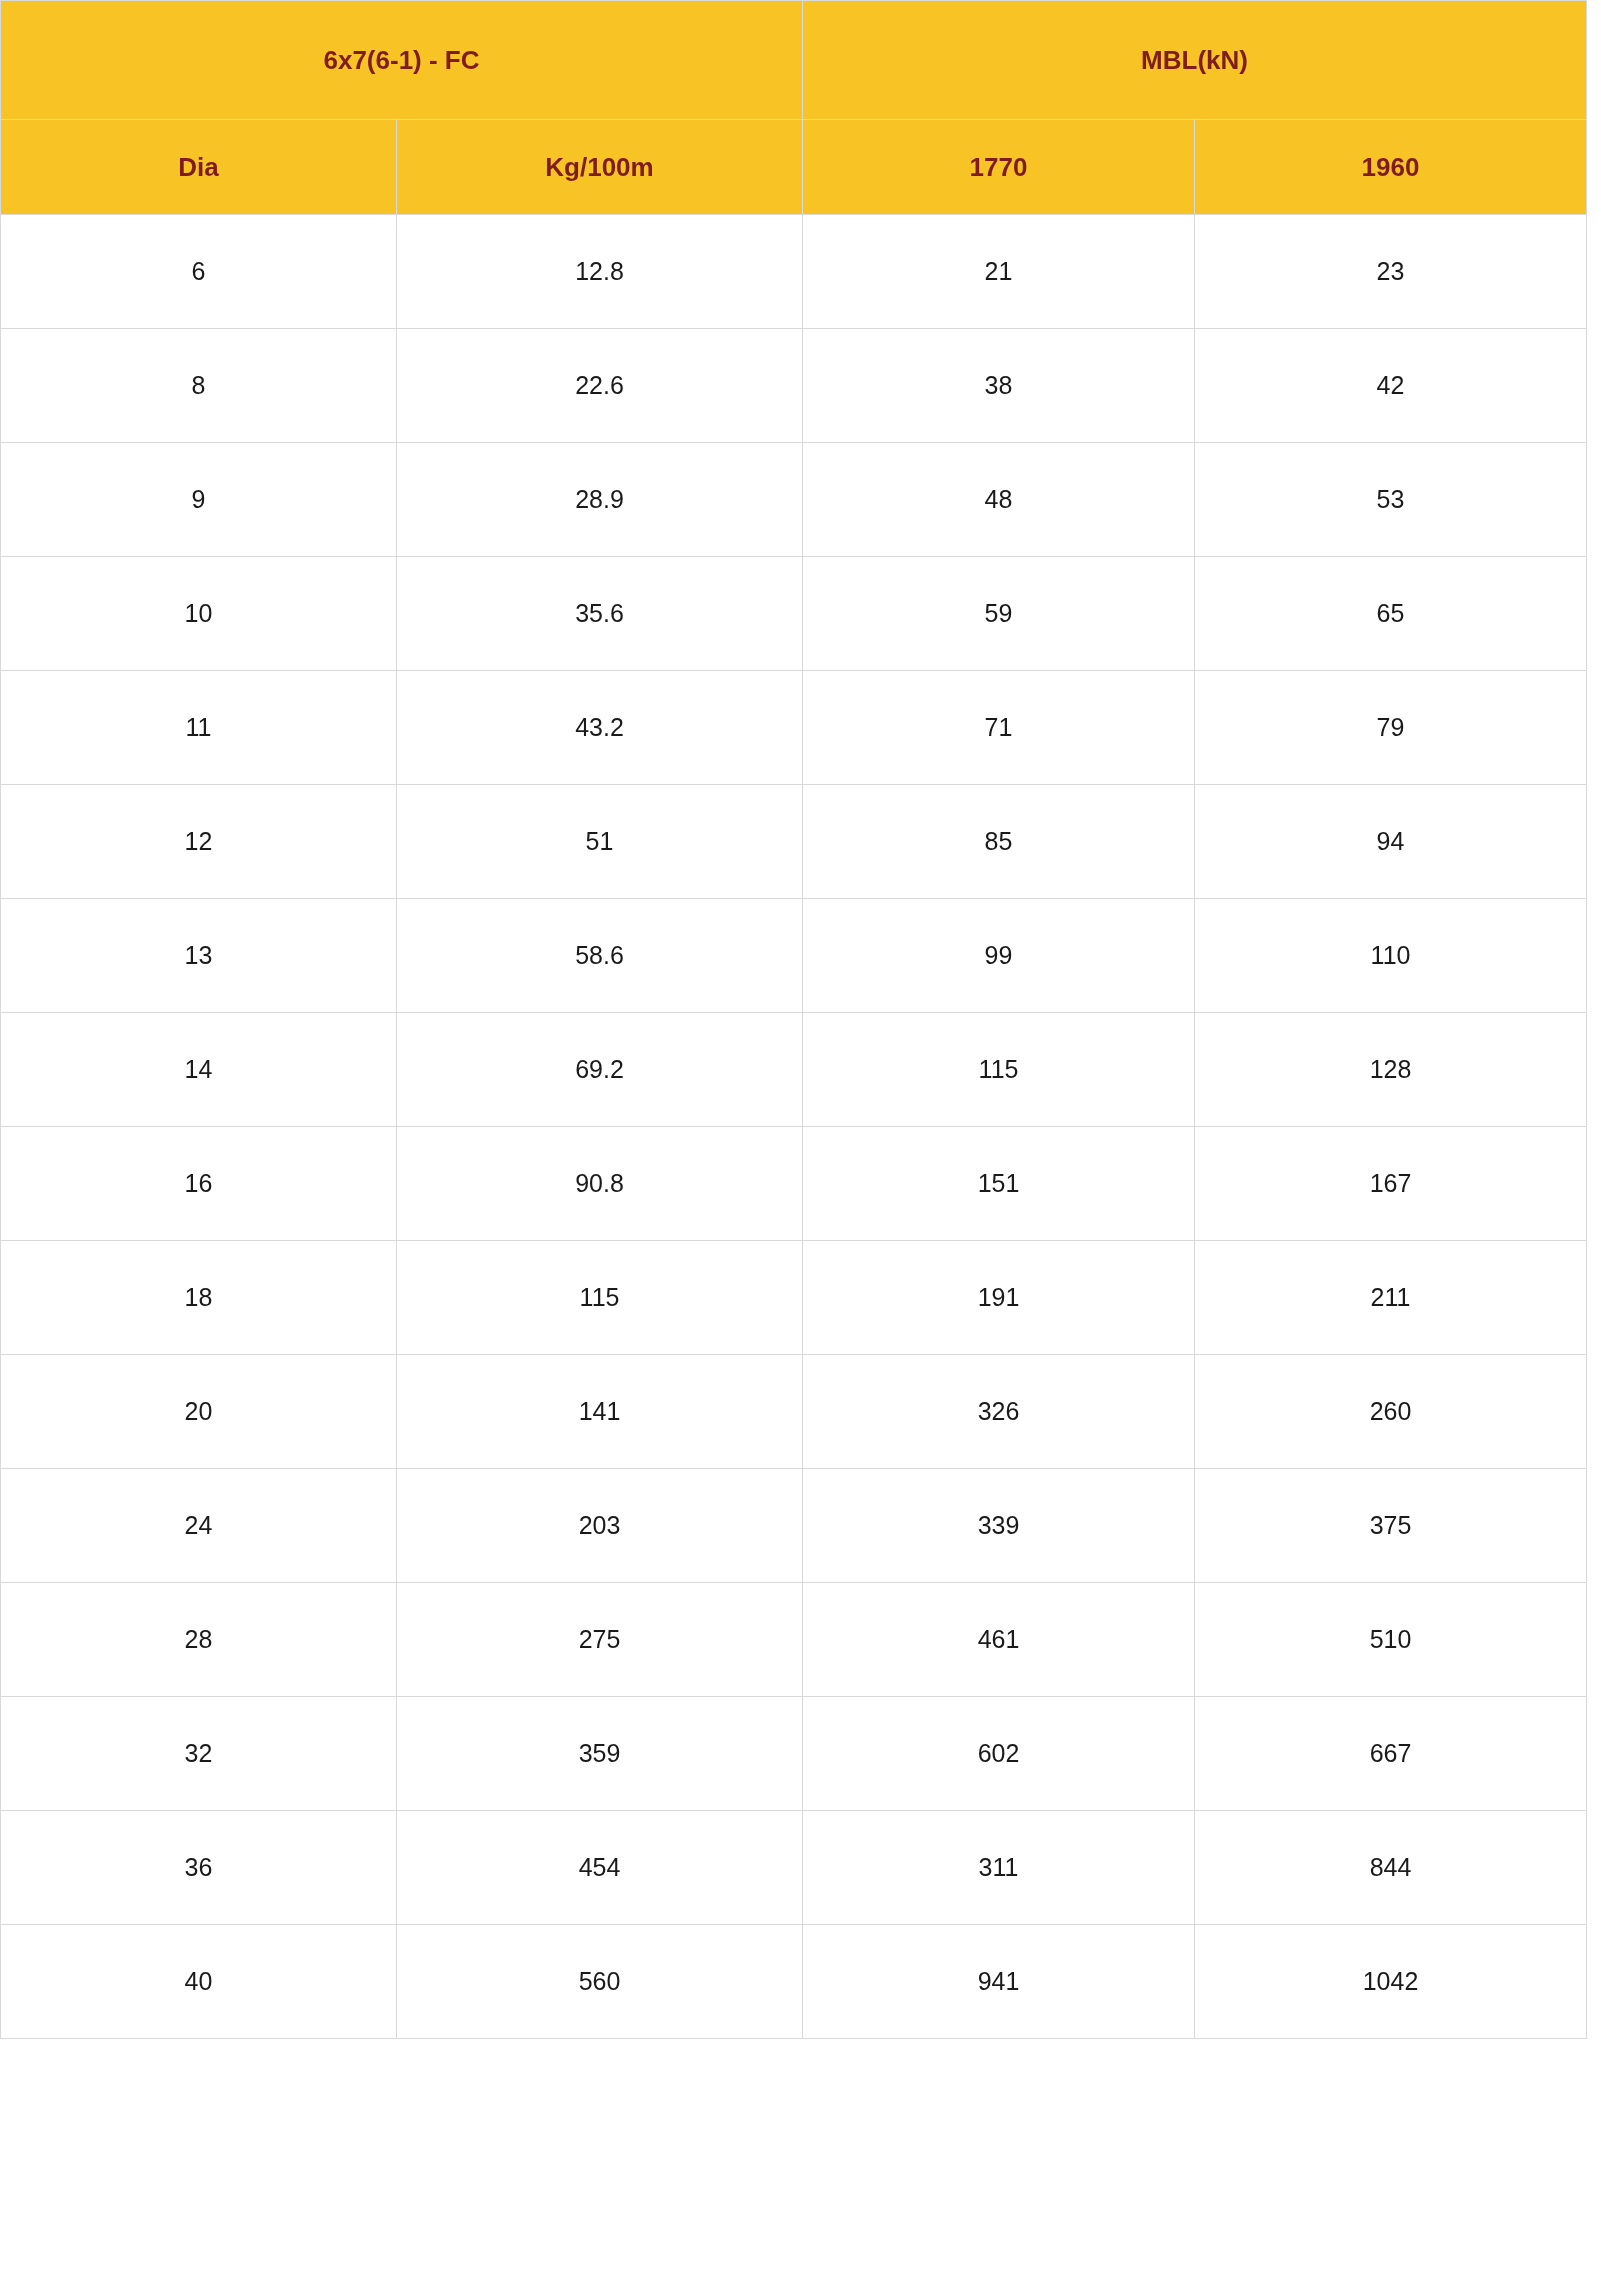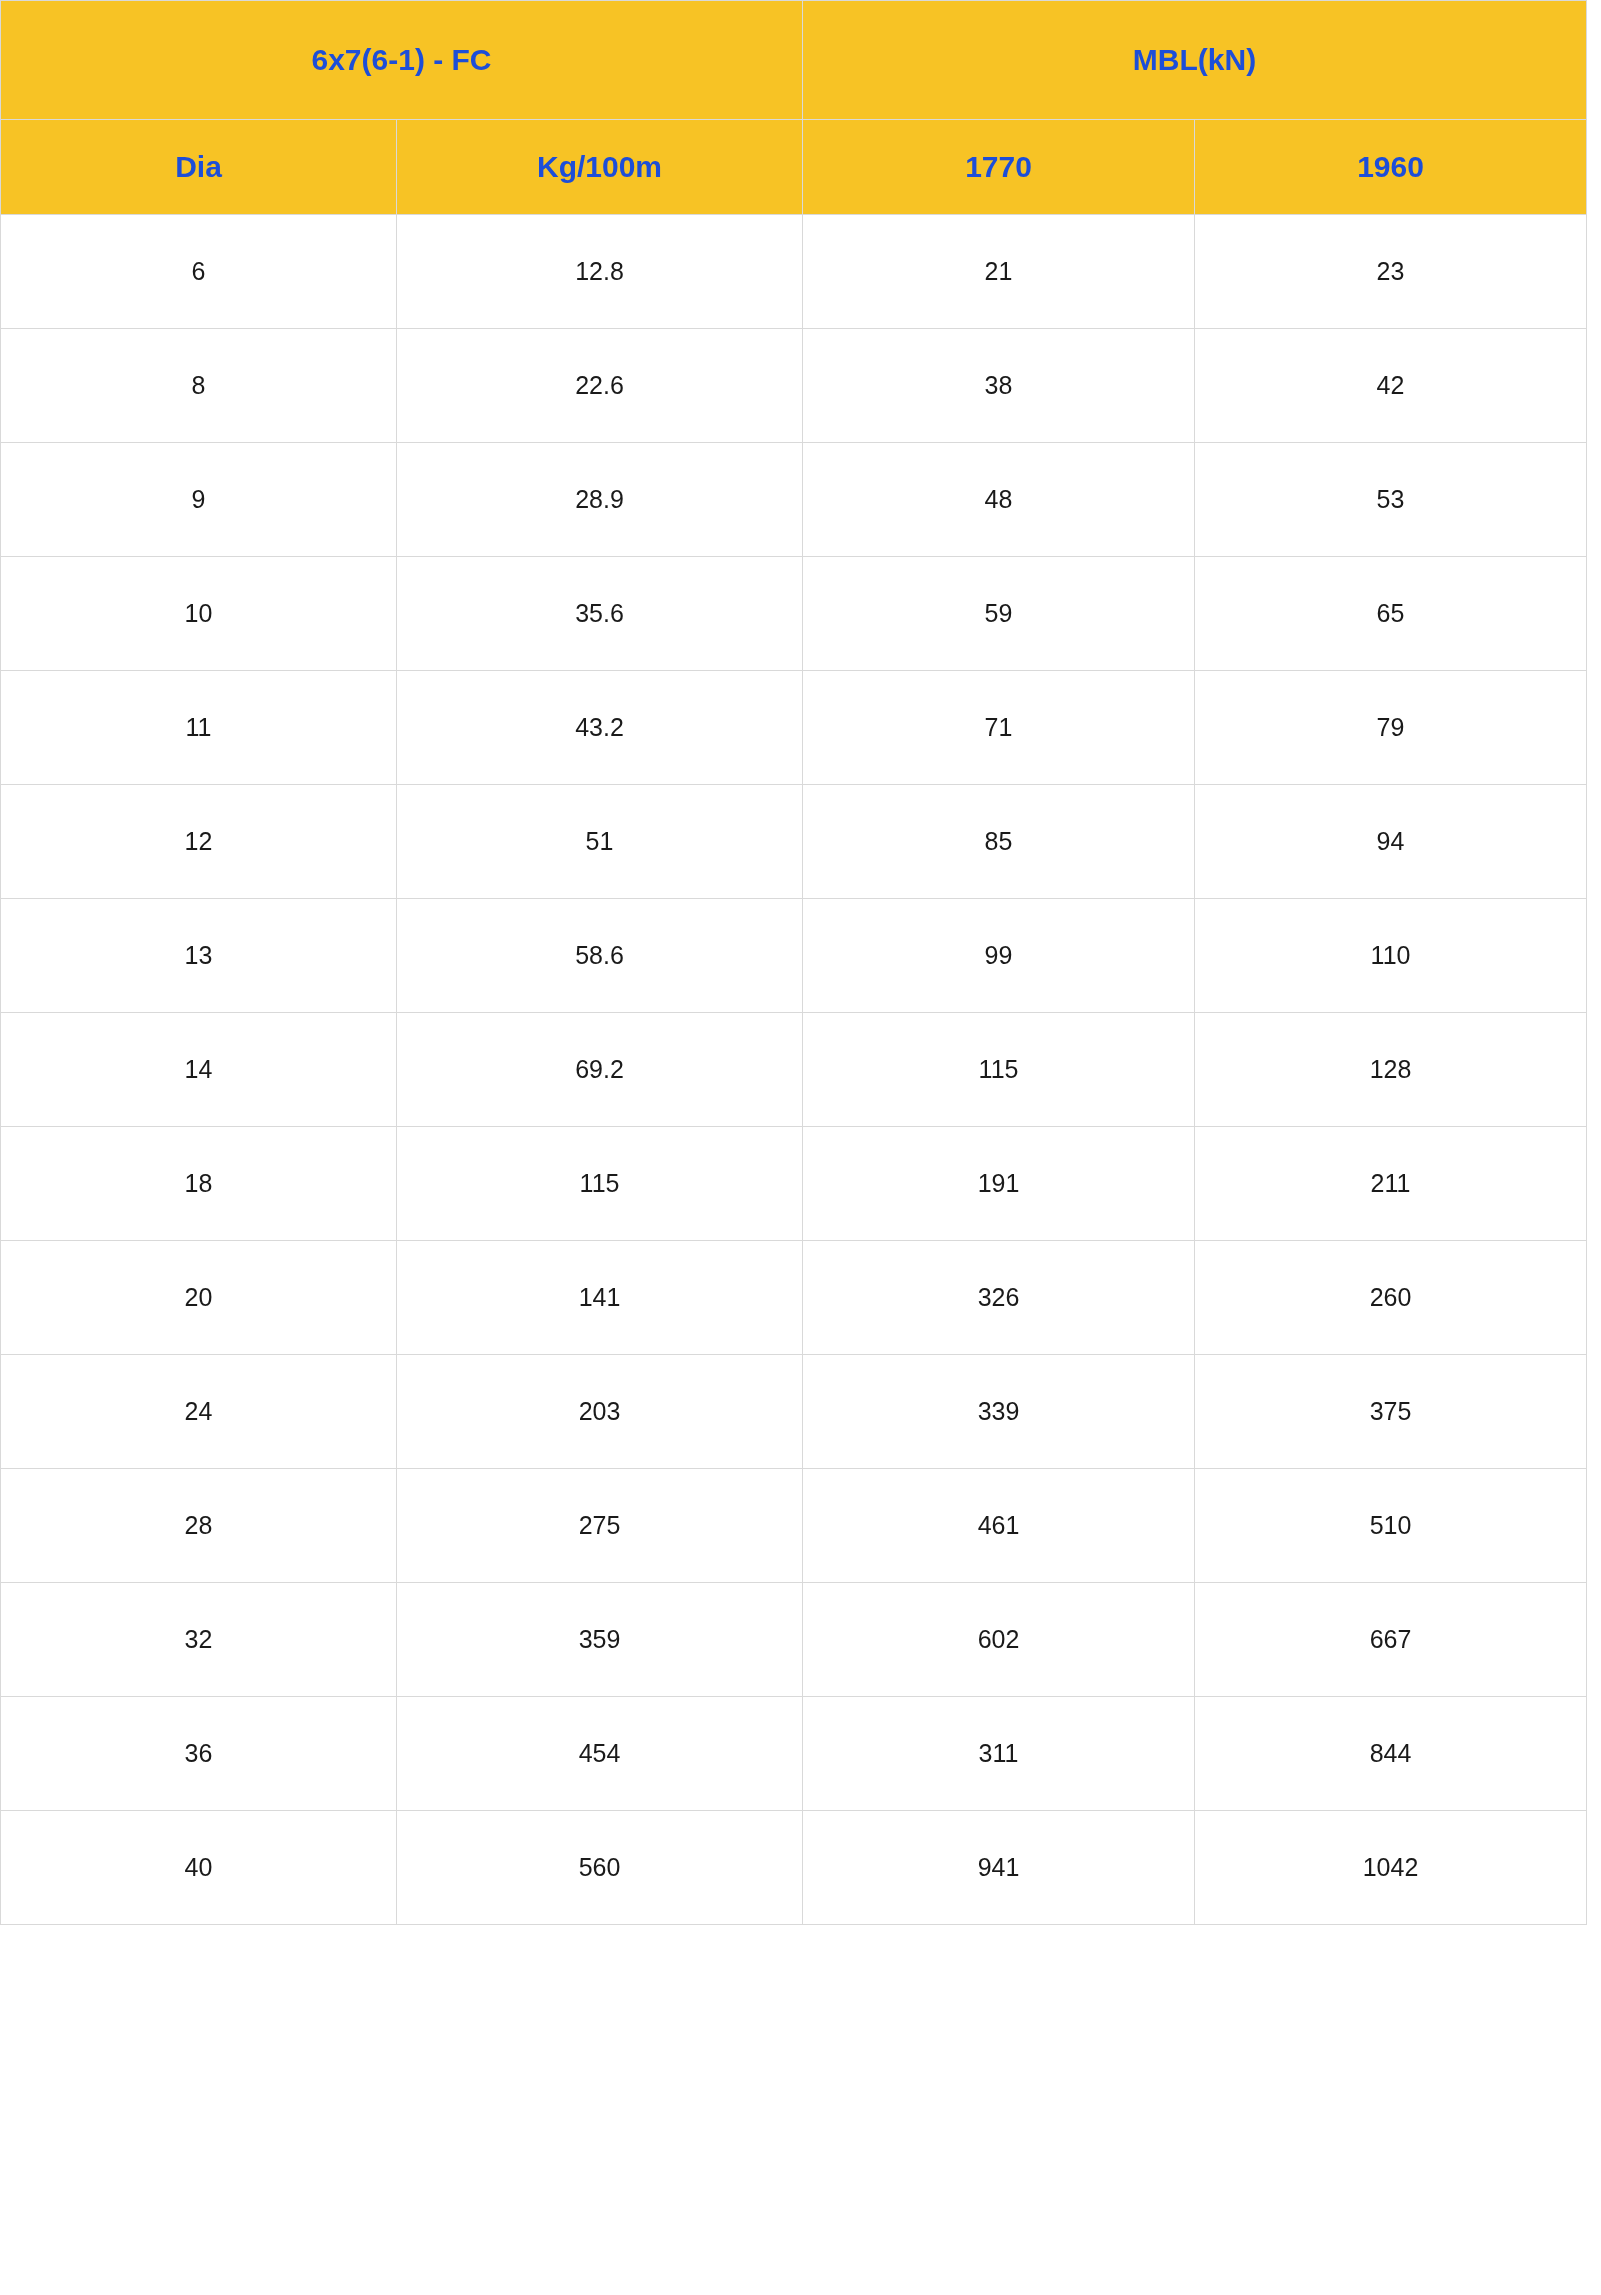--- a/index.html
+++ b/index.html
@@ -28,23 +28,23 @@
   table.spec col.c2 { width: 392px; }
   table.spec col.c3 { width: 392px; }
 
   table.spec th, table.spec td {
     border: 1.7px solid #d9d9d9;
     text-align: center;
     vertical-align: middle;
   }
   thead th {
     background: #f7c325;
-    color: #1d4ed8;
+    color: #7f1d1d;
     font-weight: bold;
-    font-size: 30px;
+    font-size: 26px;
     height: 113px;
     border-color: #e8e8e8;
   }
   thead tr.group-row th {
     height: 116px;
   }
   thead tr.sub-row th {
     height: 92px;
   }
   tbody td {
@@ -124,20 +124,26 @@
         <td>99</td>
         <td>110</td>
       </tr>
       <tr>
         <td>14</td>
         <td>69.2</td>
         <td>115</td>
         <td>128</td>
       </tr>
       <tr>
+        <td>16</td>
+        <td>90.8</td>
+        <td>151</td>
+        <td>167</td>
+      </tr>
+      <tr>
         <td>18</td>
         <td>115</td>
         <td>191</td>
         <td>211</td>
       </tr>
       <tr>
         <td>20</td>
         <td>141</td>
         <td>326</td>
         <td>260</td>

